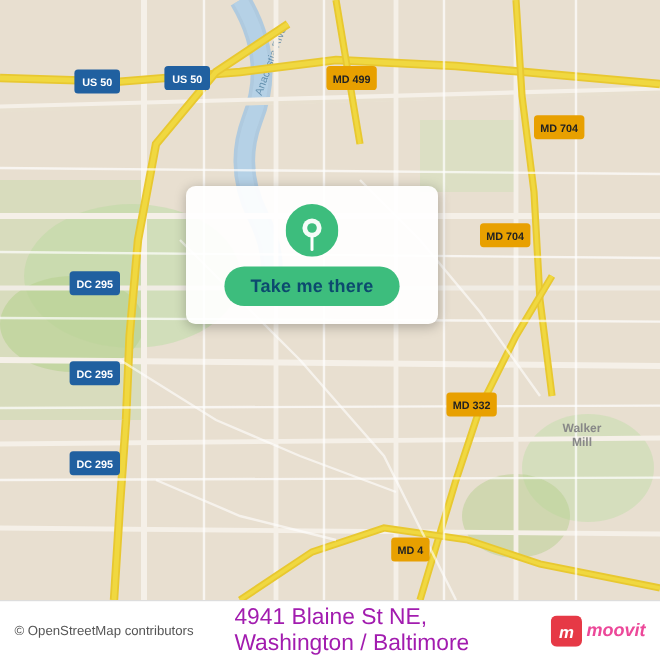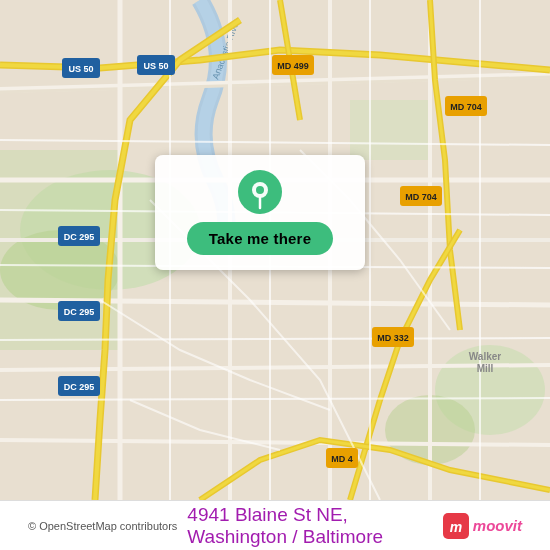--- a/index.html
+++ b/index.html
@@ -44,40 +44,41 @@
     }
 
     #pin-icon {
       width: 44px;
       height: 44px;
       margin-bottom: 8px;
     }
 
     #take-me-there-btn {
       background: #3dbd7d;
-      color: #000000;
+      color: #0c4a6e;
       border: none;
       border-radius: 20px;
       padding: 8px 22px;
       font-size: 15px;
       font-weight: 600;
       cursor: pointer;
       letter-spacing: 0.2px;
     }
 
     
     #bottom-bar {
       width: 550px;
       height: 50px;
       background: white;
       display: flex;
       align-items: center;
-      padding: 0 28px;
+      padding: 0 12px;
       border-top: 1px solid #ddd;
       position: relative;
+      gap: 24px;
     }
 
     #copyright {
       font-size: 11px;
       color: #555;
       margin-right: 10px;
     }
 
     #address-text {
       font-size: 19px;

